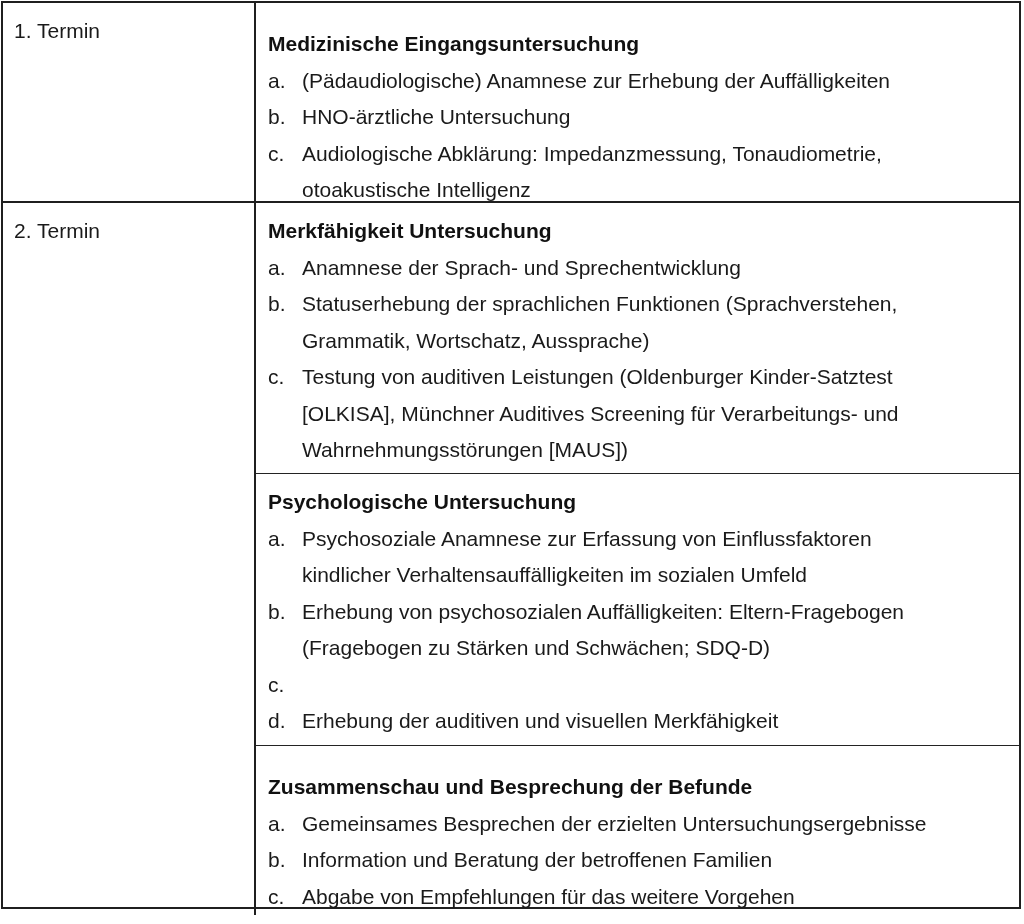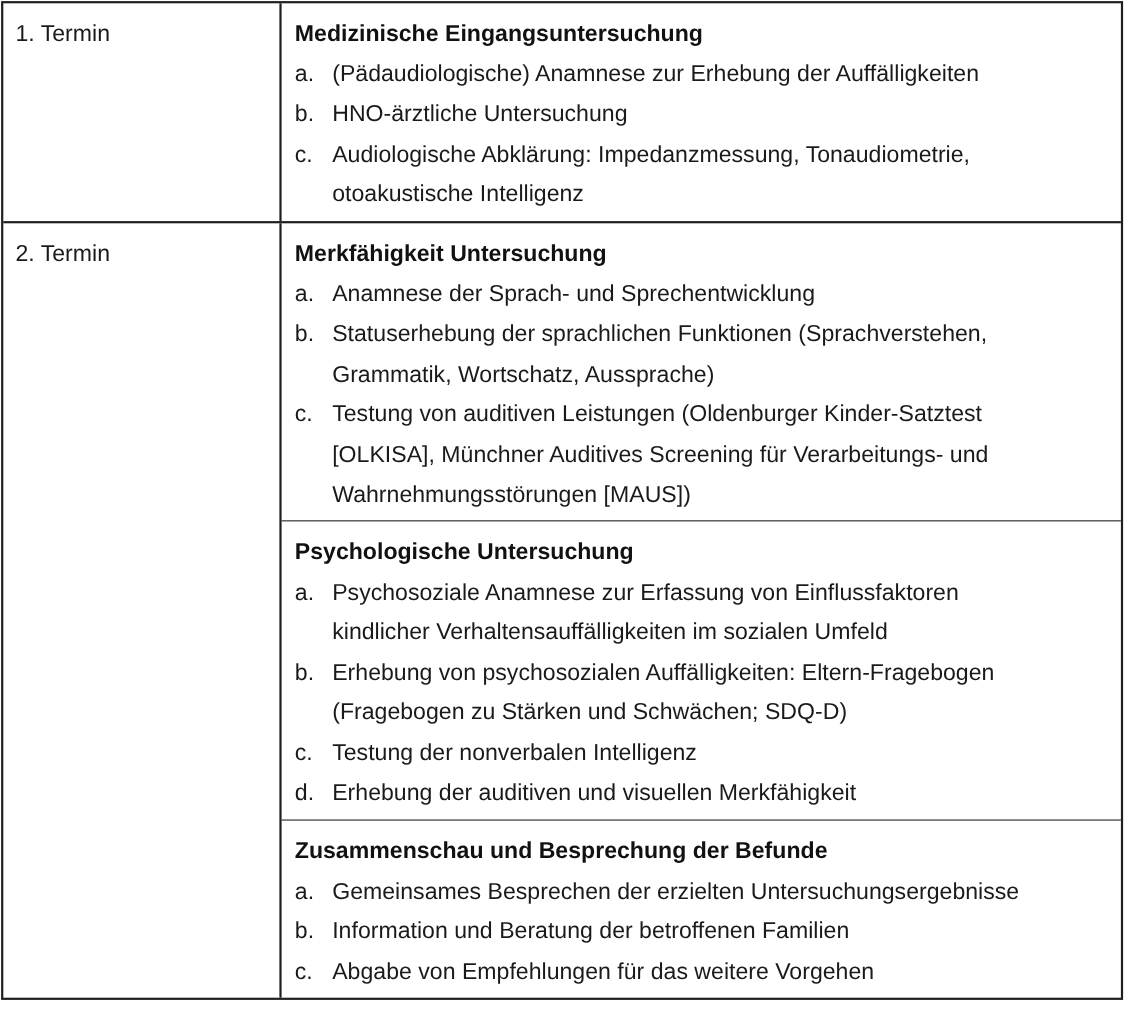--- a/index.html
+++ b/index.html
@@ -44,21 +44,21 @@
     flex: 1;
     display: flex;
     flex-direction: column;
     min-width: 0;
   }
   .section {
     box-sizing: border-box;
     padding: 10px 14px 0 12px;
     overflow: hidden;
   }
-  .section-fill { flex: 1; }
+  .section-fill { flex: 1; margin-top: 13px; }
   .sec-logo {
     height: 271px;
     border-bottom: 1.5px solid #232323;
     flex-shrink: 0;
   }
   .sec-psych {
     height: 272px;
     border-bottom: 1.5px solid #232323;
     flex-shrink: 0;
   }
@@ -129,21 +129,20 @@
             <span class="item-text">Psychosoziale Anamnese zur Erfassung von Einflussfaktoren
 kindlicher Verhaltensauffälligkeiten im sozialen Umfeld</span>
           </div>
           <div class="list-item">
             <span class="item-marker">b.</span>
             <span class="item-text">Erhebung von psychosozialen Auffälligkeiten: Eltern-Fragebogen
 (Fragebogen zu Stärken und Schwächen; SDQ-D)</span>
           </div>
           <div class="list-item">
             <span class="item-marker">c.</span>
-            <span class="item-text">Testung der nonverbalen Intelligenz</span>
           </div>
           <div class="list-item">
             <span class="item-marker">d.</span>
             <span class="item-text">Erhebung der auditiven und visuellen Merkfähigkeit</span>
           </div>
         </div>
 
         <div class="section section-fill">
           <div class="section-title">Zusammenschau und Besprechung der Befunde</div>
           <div class="list-item">

